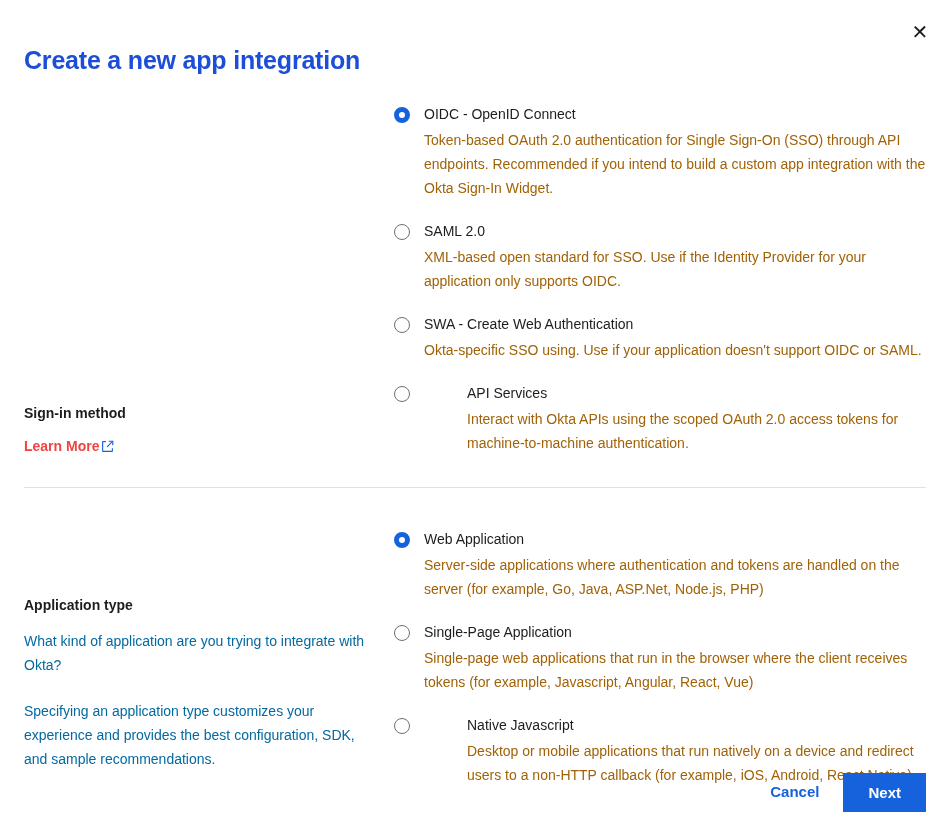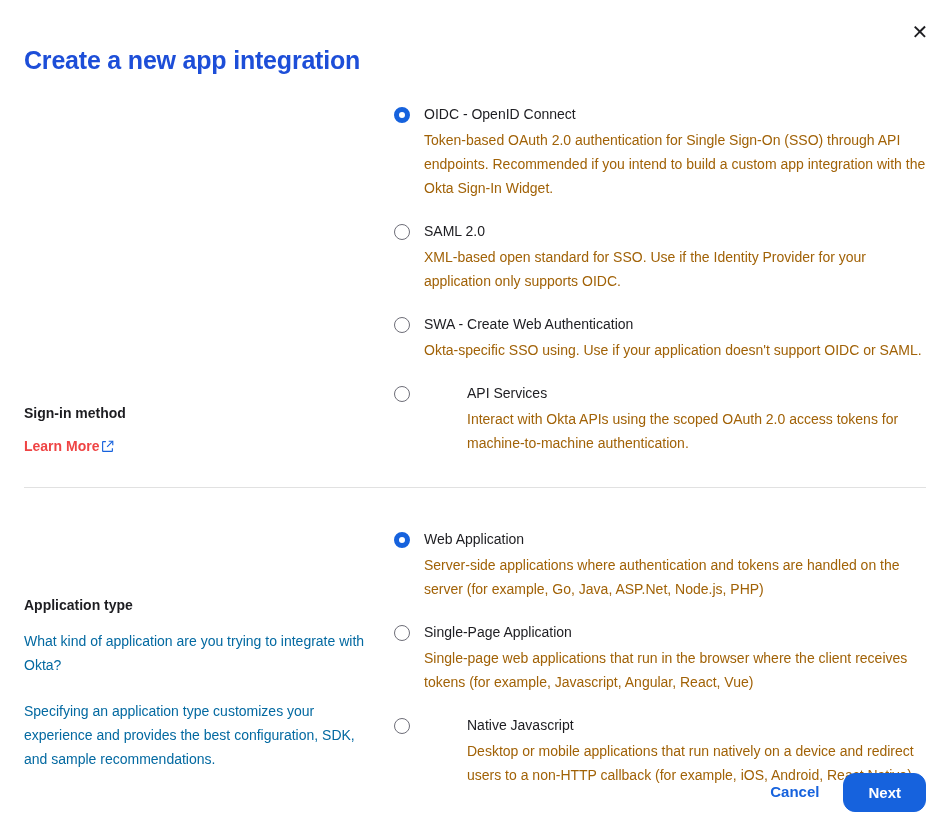--- a/index.html
+++ b/index.html
@@ -145,21 +145,21 @@
     font-family: inherit;
     font-size: 15px;
     font-weight: 700;
     color: #1662dd;
     cursor: pointer;
     padding: 10px 6px;
   }
   .btn-next {
     background: #1662dd;
     border: 1px solid #1662dd;
-    border-radius: 12px;
+    border-radius: 0;
     color: #ffffff;
     font-family: inherit;
     font-size: 15px;
     font-weight: 700;
     padding: 10px 24px;
     cursor: pointer;
   }
 </style>
 </head>
 <body>

